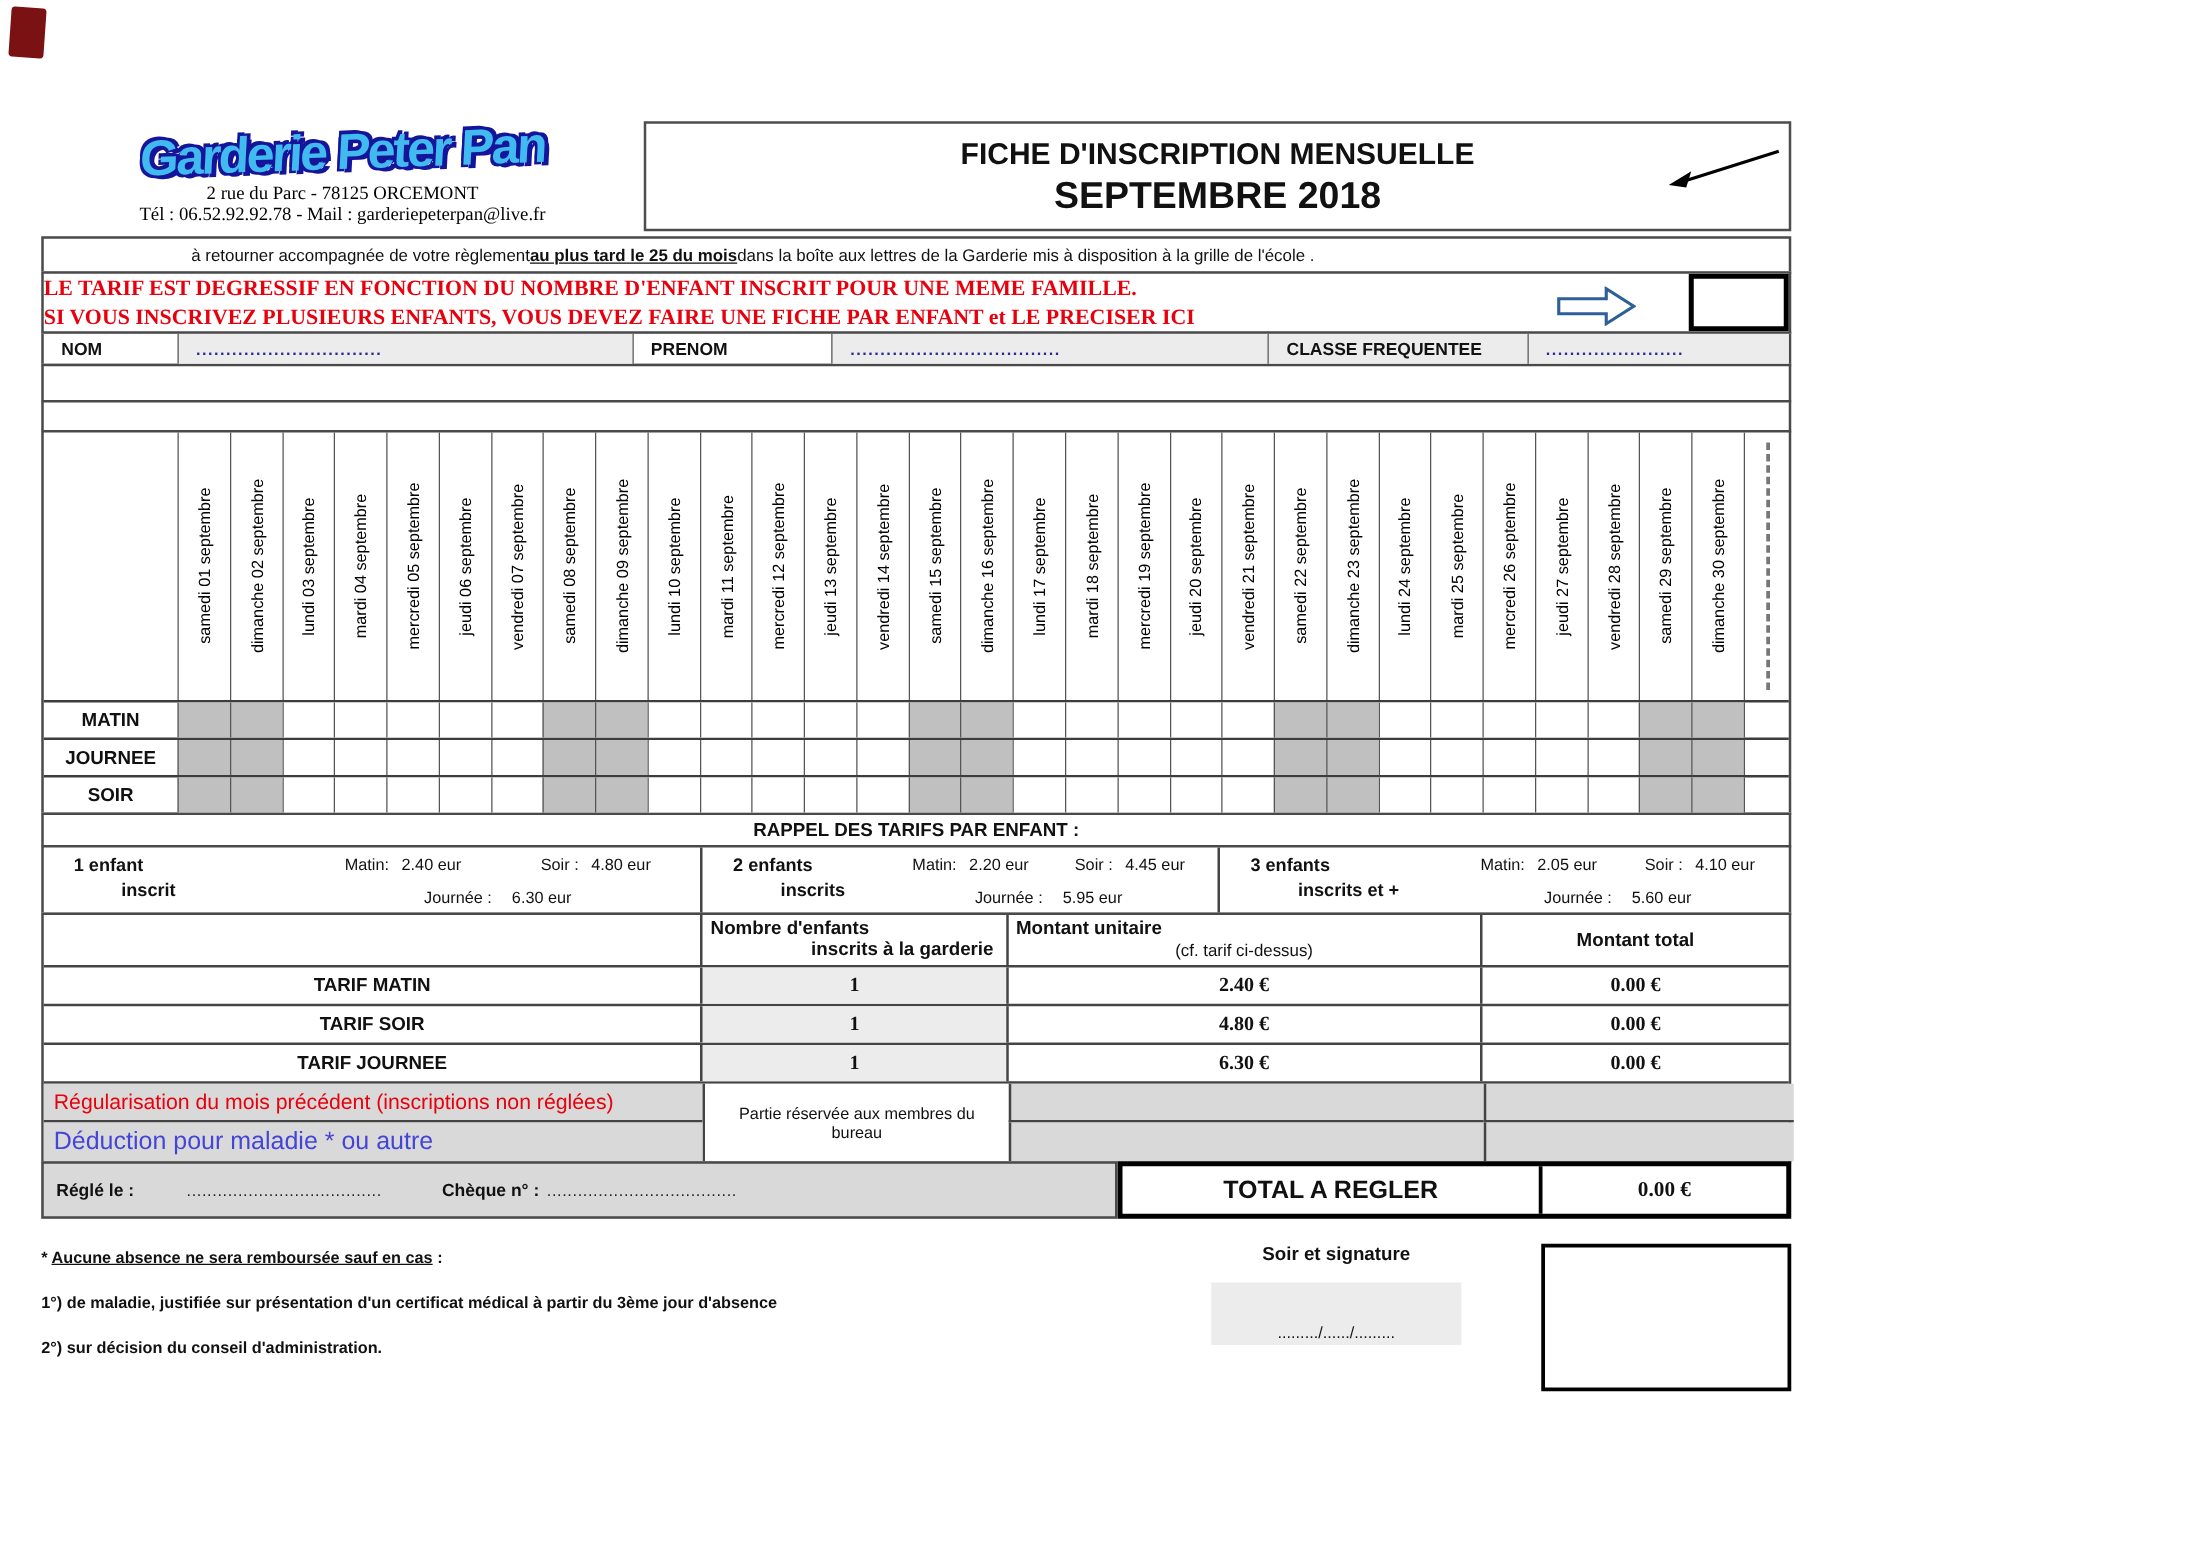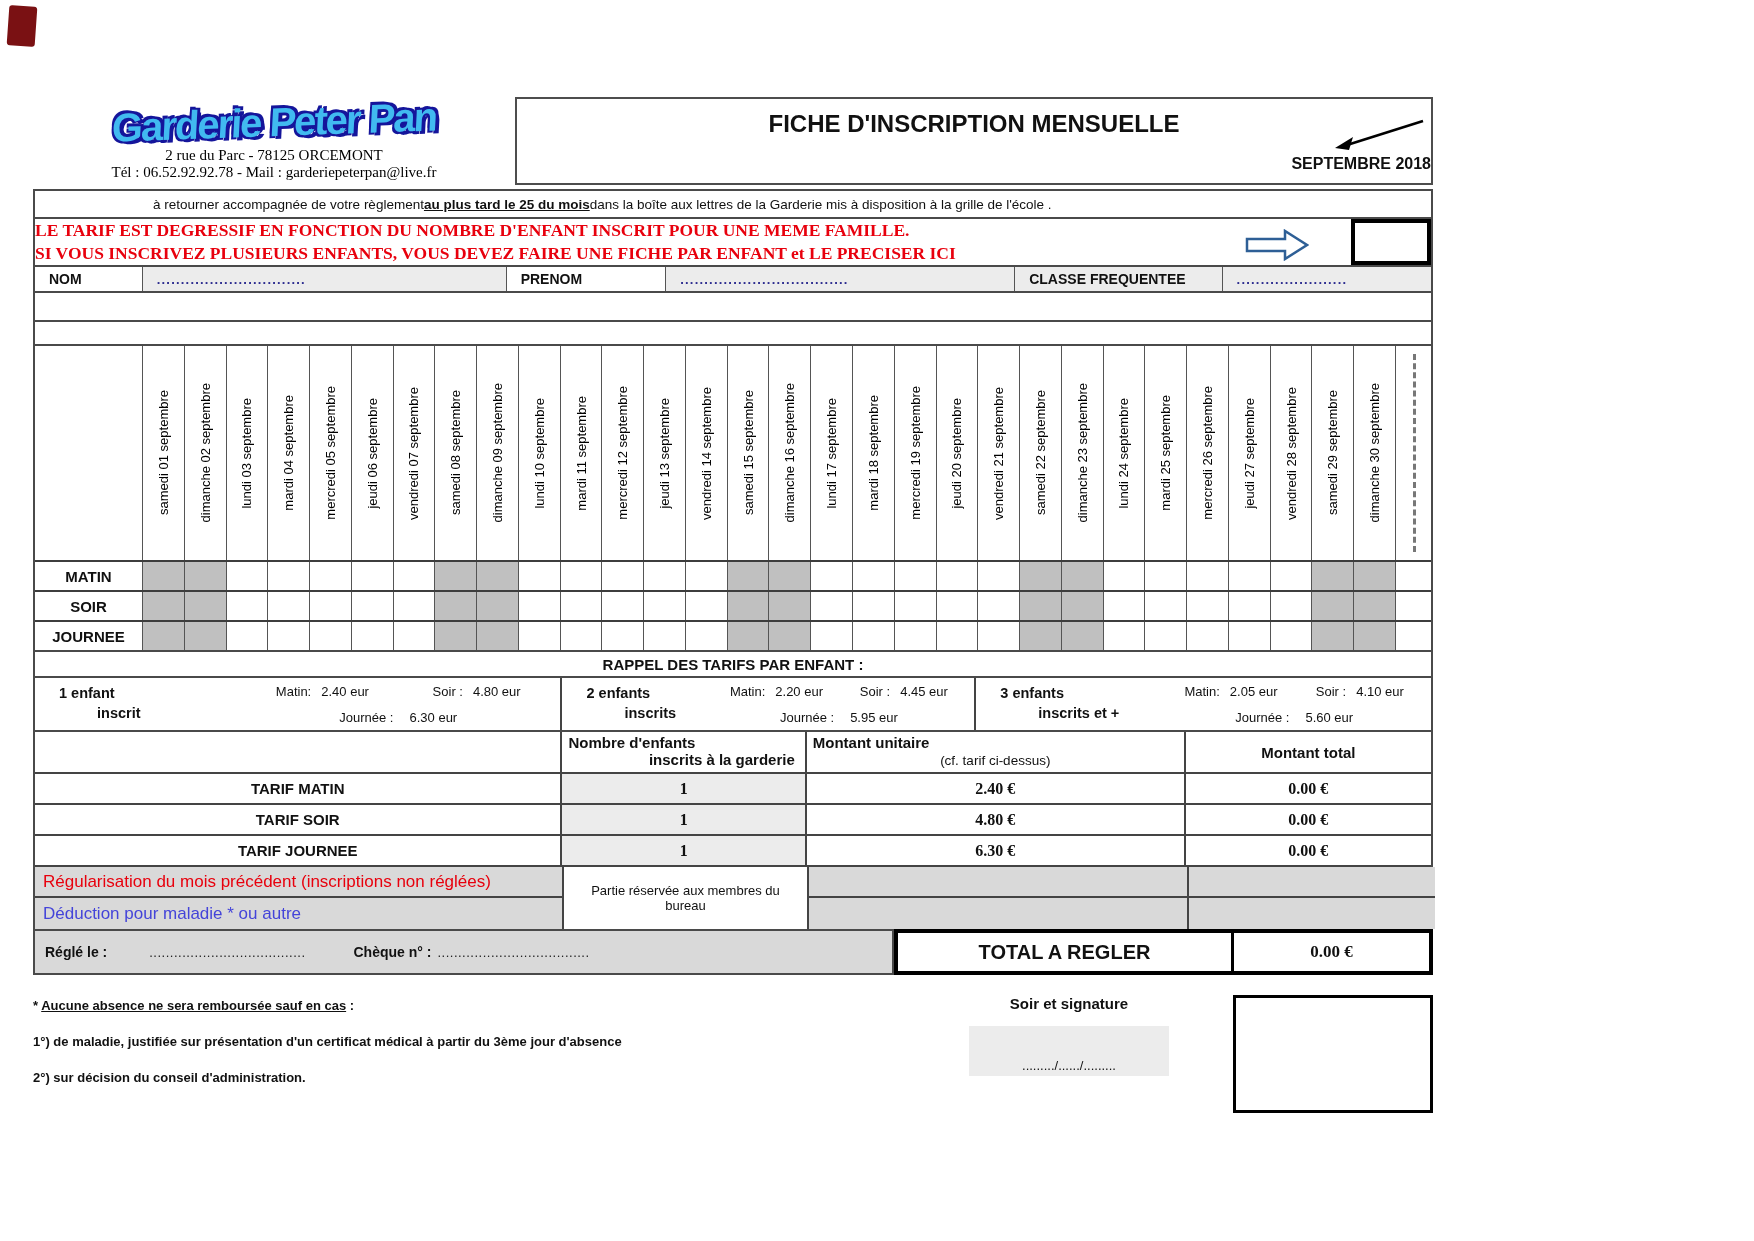--- a/index.html
+++ b/index.html
@@ -13,21 +13,21 @@
   
   .header-row { display:flex; height:88px; }
   .logo-block { width:482px; text-align:center; }
   .logo-text { display:inline-block; font-weight:bold; font-size:40px; letter-spacing:-2px;
           color:var(--logo-blue,#41baf0); transform:rotate(-2deg) skewX(-5deg); line-height:50px;
           text-shadow:-2px -3px 0 var(--logo-shadow,#15159b), 3px -2px 0 var(--logo-shadow,#15159b),
                       -2px 2px 0 var(--logo-shadow,#15159b), 4px 3px 0 var(--logo-shadow,#15159b); }
   .addr { font-family:"Liberation Serif", serif; font-size:15px; line-height:17px; color:#000; }
   .title-box { flex:1; border:2px solid #4d4d4d; position:relative; text-align:center; padding-top:11px; }
   .title1 { font-size:24px; font-weight:bold; }
-  .title2 { font-size:16px; font-weight:bold; margin-top:17px;text-align:right; }
+  .title2 { font-size:30px; font-weight:bold; margin-top:2px; }
   .title-arrow { position:absolute; right:4px; top:16px; }
 
   
   .form-stack { margin-top:6px; }
   .form-stack > .brd { border:2px solid #4a4a4a; margin-top:-2px; background:#fff; }
 
   .instr { height:30px; display:flex; align-items:center; padding-left:118px; font-size:13.5px; }
   .instr .bu { font-weight:bold; text-decoration:underline; }
 
   .rednote { height:50px; position:relative; display:flex; flex-direction:column; justify-content:center;
@@ -87,21 +87,21 @@
   .sr-u { width:380px; border-left:2px solid #444; }
   .sr-t { width:248px; border-left:2px solid #444; }
   .sr-n,.sr-u,.sr-t { display:flex; align-items:center; justify-content:center;
           font-family:"Liberation Serif", serif; font-weight:bold; font-size:16px; }
 
   .extra-grid { display:grid; grid-template-columns:527px 245px 380px 248px; grid-template-rows:31px 31px; border-top:2px solid #444; }
   .eg { border-left:2px solid #444; }
   .eg-c1 { grid-column:1; grid-row:1; border-left:none; border-bottom:2px solid #444; background:var(--row-gray,#d9d9d9);
           color:var(--red-notice,#e8000d); font-size:17px; display:flex; align-items:center; padding-left:8px; }
   .eg-c1b { grid-column:1; grid-row:2; border-left:none; background:var(--row-gray,#d9d9d9);
-          color:var(--blue-deduction,#4444d9); font-size:17px; display:flex; align-items:center; padding-left:8px; }
+          color:var(--blue-deduction,#4444d9); font-size:20px; display:flex; align-items:center; padding-left:8px; }
   .eg-c2 { grid-column:2; grid-row:1 / span 2; background:#fff; display:flex; align-items:center;
           justify-content:center; text-align:center; font-size:13px; padding:0 20px; }
   .eg-c3 { grid-column:3; grid-row:1; border-bottom:2px solid #444; background:var(--row-gray,#d9d9d9); }
   .eg-c4 { grid-column:4; grid-row:1; border-bottom:2px solid #444; background:var(--row-gray,#d9d9d9); }
   .eg-c3b { grid-column:3; grid-row:2; background:var(--row-gray,#d9d9d9); }
   .eg-c4b { grid-column:4; grid-row:2; background:var(--row-gray,#d9d9d9); }
 
   
   .pay-row { display:flex; height:46px; margin-top:-2px; }
   .pay-left { width:861px; background:var(--row-gray,#d9d9d9); border:2px solid #4a4a4a;
@@ -305,55 +305,55 @@
               <div class="cal-cell"></div>
               <div class="cal-cell"></div>
               <div class="cal-cell"></div>
               <div class="cal-cell"></div>
               <div class="cal-cell"></div>
               <div class="cal-cell we"></div>
               <div class="cal-cell we"></div>
               <div class="cal-trail"></div>
             </div>
             <div class="cal-row">
+              <div class="cal-label">JOURNEE</div>
+              <div class="cal-cell we"></div>
+              <div class="cal-cell we"></div>
+              <div class="cal-cell"></div>
+              <div class="cal-cell"></div>
+              <div class="cal-cell"></div>
+              <div class="cal-cell"></div>
+              <div class="cal-cell"></div>
+              <div class="cal-cell we"></div>
+              <div class="cal-cell we"></div>
+              <div class="cal-cell"></div>
+              <div class="cal-cell"></div>
+              <div class="cal-cell"></div>
+              <div class="cal-cell"></div>
+              <div class="cal-cell"></div>
+              <div class="cal-cell we"></div>
+              <div class="cal-cell we"></div>
+              <div class="cal-cell"></div>
+              <div class="cal-cell"></div>
+              <div class="cal-cell"></div>
+              <div class="cal-cell"></div>
+              <div class="cal-cell"></div>
+              <div class="cal-cell we"></div>
+              <div class="cal-cell we"></div>
+              <div class="cal-cell"></div>
+              <div class="cal-cell"></div>
+              <div class="cal-cell"></div>
+              <div class="cal-cell"></div>
+              <div class="cal-cell"></div>
+              <div class="cal-cell we"></div>
+              <div class="cal-cell we"></div>
+              <div class="cal-trail"></div>
+            </div>
+            <div class="cal-row">
               <div class="cal-label">SOIR</div>
-              <div class="cal-cell we"></div>
-              <div class="cal-cell we"></div>
-              <div class="cal-cell"></div>
-              <div class="cal-cell"></div>
-              <div class="cal-cell"></div>
-              <div class="cal-cell"></div>
-              <div class="cal-cell"></div>
-              <div class="cal-cell we"></div>
-              <div class="cal-cell we"></div>
-              <div class="cal-cell"></div>
-              <div class="cal-cell"></div>
-              <div class="cal-cell"></div>
-              <div class="cal-cell"></div>
-              <div class="cal-cell"></div>
-              <div class="cal-cell we"></div>
-              <div class="cal-cell we"></div>
-              <div class="cal-cell"></div>
-              <div class="cal-cell"></div>
-              <div class="cal-cell"></div>
-              <div class="cal-cell"></div>
-              <div class="cal-cell"></div>
-              <div class="cal-cell we"></div>
-              <div class="cal-cell we"></div>
-              <div class="cal-cell"></div>
-              <div class="cal-cell"></div>
-              <div class="cal-cell"></div>
-              <div class="cal-cell"></div>
-              <div class="cal-cell"></div>
-              <div class="cal-cell we"></div>
-              <div class="cal-cell we"></div>
-              <div class="cal-trail"></div>
-            </div>
-            <div class="cal-row">
-              <div class="cal-label">JOURNEE</div>
               <div class="cal-cell we"></div>
               <div class="cal-cell we"></div>
               <div class="cal-cell"></div>
               <div class="cal-cell"></div>
               <div class="cal-cell"></div>
               <div class="cal-cell"></div>
               <div class="cal-cell"></div>
               <div class="cal-cell we"></div>
               <div class="cal-cell we"></div>
               <div class="cal-cell"></div>

